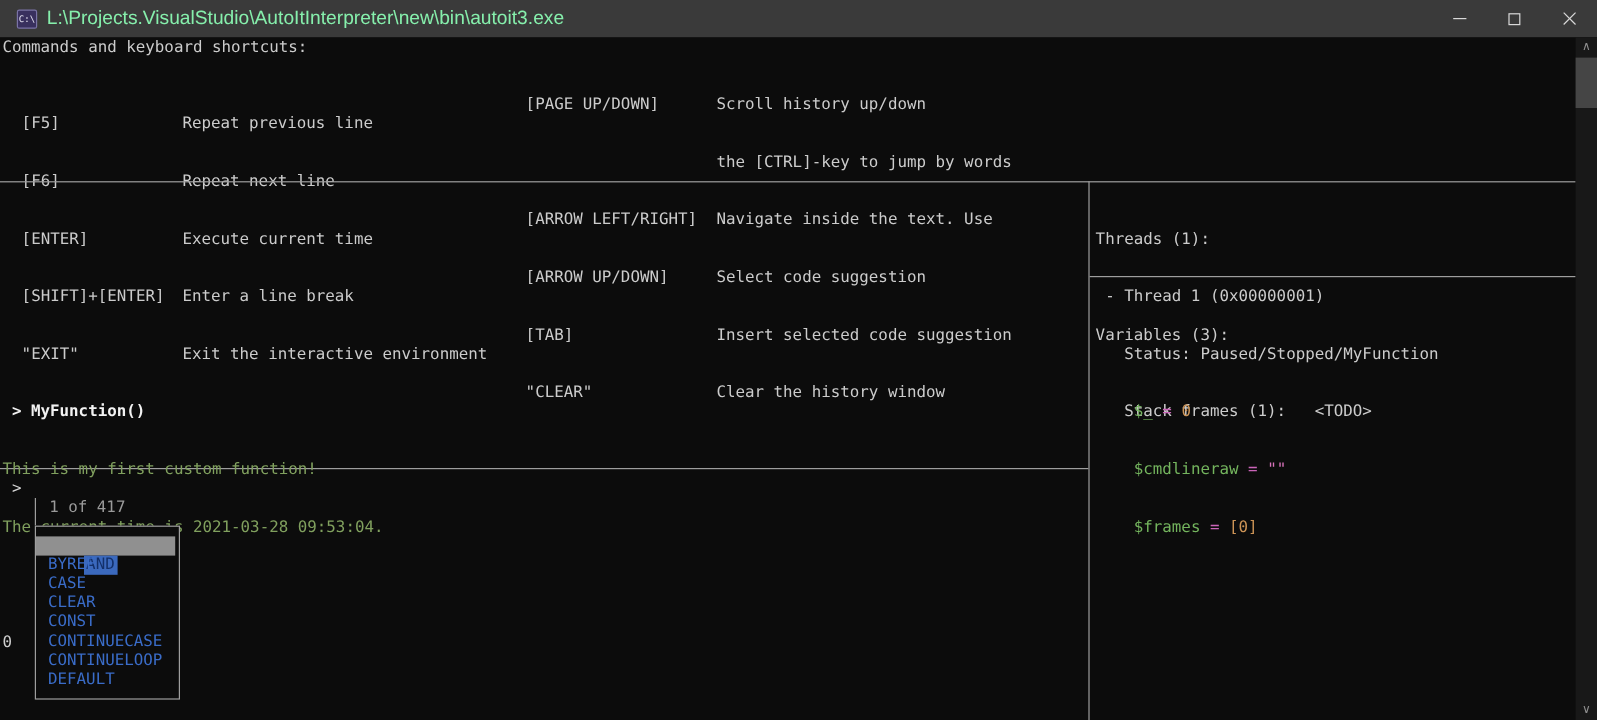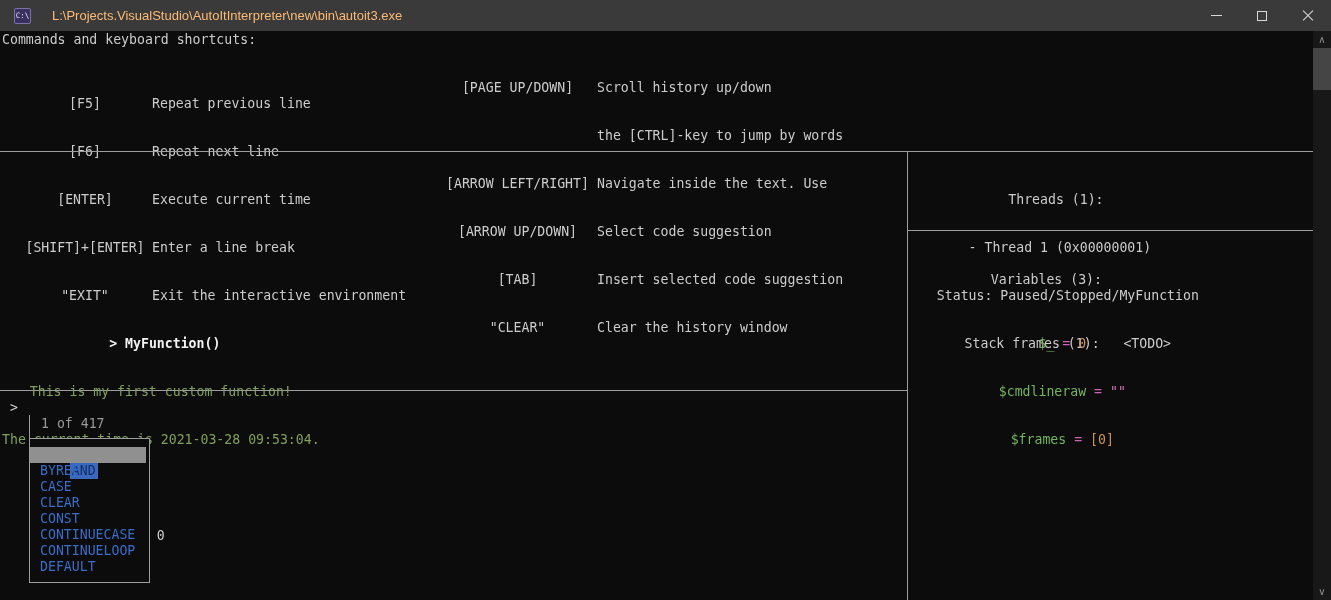--- a/index.html
+++ b/index.html
@@ -3,35 +3,35 @@
 <meta charset="utf-8">
 <style>
   * { box-sizing: border-box; }
   html,body { margin:0; padding:0; }
   body {
     width:1331px; height:600px; position:relative; overflow:hidden;
     background:#0c0c0c;
     font-family:"DejaVu Sans Mono", monospace;
   }
   .abs { position:absolute; }
-  .mono { font-size:13.2px; line-height:16px; color:#cccccc; white-space:pre;text-align:center; }
+  .mono { font-size:13.2px; line-height:16px; color:#cccccc; white-space:pre; }
 
   
   .titlebar {
     position:absolute; left:0; top:0; width:1331px; height:31px;
     background:#3a3a3a; display:flex; align-items:center;
   }
   .app-icon {
     width:17px; height:16px; margin-left:14px; border-radius:2px;
     background:#39305e; border:1px solid #7a73a6;
     color:#e9e7f5; font-size:7.5px; line-height:14px; text-align:center;
     font-family:"DejaVu Sans Mono", monospace; overflow:hidden;
   }
   .title-text {
-    margin-left:21px; color:#fdba74; font-size:13px;
+    margin-left:8px; color:#86efac; font-size:16px;
     font-family:"Liberation Sans", sans-serif; white-space:nowrap;
   }
   .win-controls { position:absolute; right:0; top:0; height:31px; display:flex; }
   .win-btn { width:46px; height:31px; display:flex; align-items:center; justify-content:center; }
   .glyph-min { width:11px; height:1px; background:#d9d9d9; display:block; }
   .glyph-max { width:10px; height:10px; border:1px solid #d9d9d9; display:block; }
   .glyph-close { width:12px; height:12px; position:relative; display:block; }
   .glyph-close::before, .glyph-close::after {
     content:""; position:absolute; left:-1px; top:5px; width:14px; height:1px; background:#d9d9d9;
   }
@@ -71,21 +71,21 @@
     color:#3a6cc8; font-size:13.2px; white-space:pre;
   }
   .sug-item.selected { background:#909090; margin-right:3px; }
   .sug-sel-word {
     display:inline-block; background:#3b69bd; color:#13306a;
     padding:0 2px; margin-left:-2px;
   }
 
   
   .threads { left:913px; top:160px; }
-  .variables { left:967px; top:240px; }
+  .variables { left:913px; top:240px; }
   .panel-line { height:16px; }
   .var-row { height:16px; white-space:pre; font-size:13.2px; line-height:16px; }
   .var-name { color:#74b55e; }
   .var-eq   { color:#ca64b8; }
   .val-number { color:#cd9456; }
   .val-string { color:#d873bb; }
 
   
   .scrollbar {
     left:1313px; top:31px; width:18px; height:569px; background:#181818;

